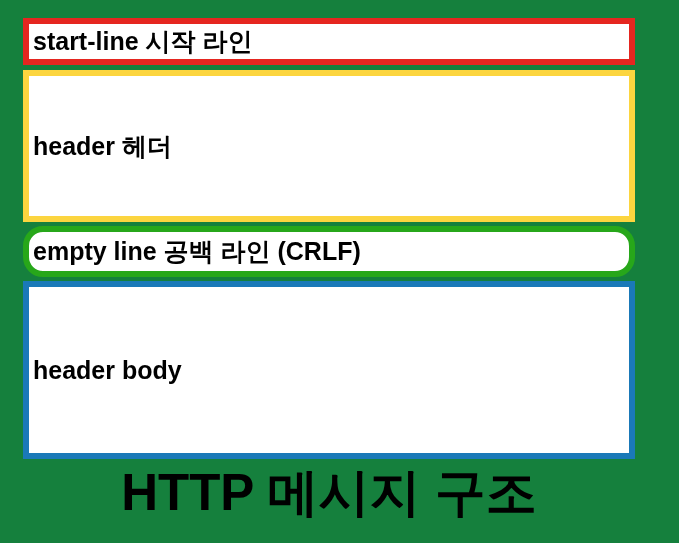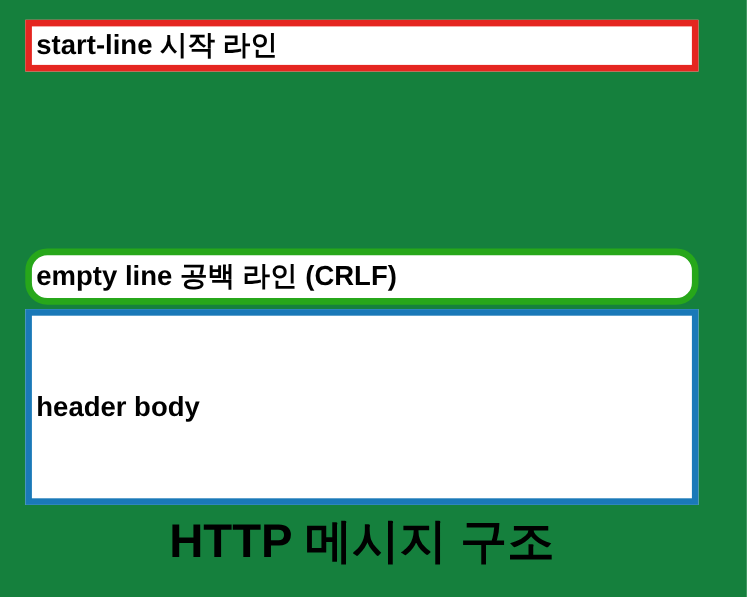--- a/index.html
+++ b/index.html
@@ -41,36 +41,39 @@
   .box-message-body { top: 281px; height: 178px; }
   .diagram-title {
     position: absolute;
     left: 23px;
     width: 612px;
     top: 464px;
     height: 56px;
     display: flex;
     align-items: center;
     justify-content: center;
-    font-size: 43px;
+    font-size: 51px;
     font-weight: bold;
     color: #000000;
     line-height: 1;
     white-space: nowrap;
   }
 </style>
 </head>
 <body>
 
 <div class="canvas">
 
   <div class="msg-box box-start-line" style="border-color: rgb(229, 38, 32);">
     <span class="label">start-line 시작 라인</span>
   </div>
 
+  <div class="msg-box box-header" style="border-color: rgb(252, 213, 63);">
+    <span class="label">header 헤더</span>
+  </div>
 
   <div class="msg-box box-empty-line" style="border-color: rgb(39, 167, 26); border-radius: 20px;">
     <span class="label">empty line 공백 라인 (CRLF)</span>
   </div>
 
   <div class="msg-box box-message-body" style="border-color: rgb(26, 121, 184);">
     <span class="label">header body</span>
   </div>
 
   <div class="diagram-title">HTTP 메시지 구조</div>

